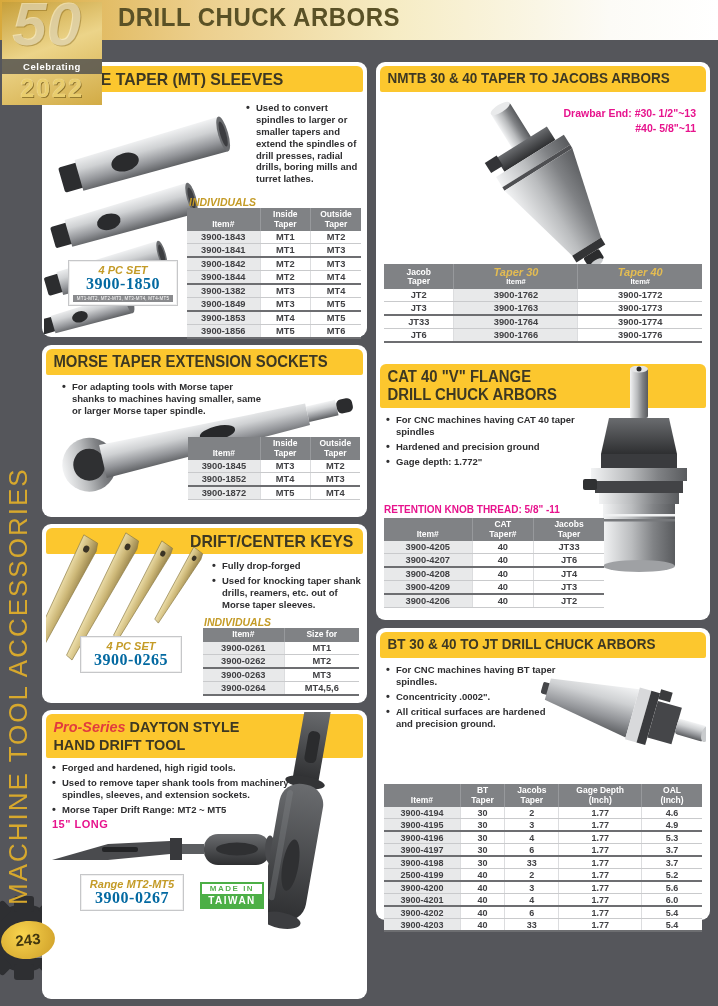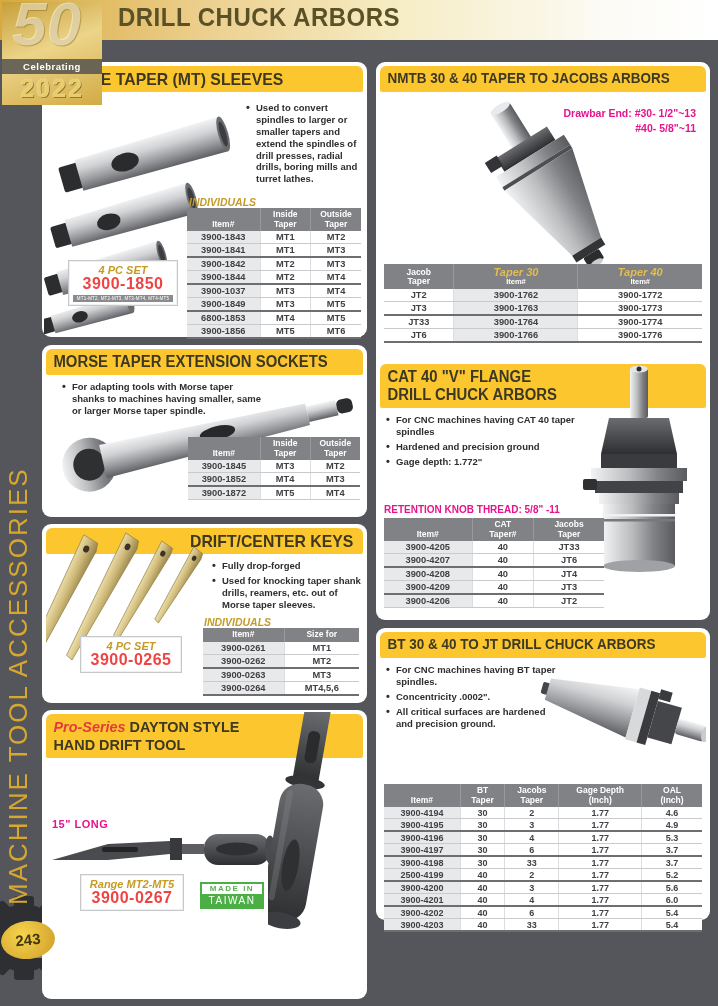--- a/index.html
+++ b/index.html
@@ -111,28 +111,28 @@
   .gold-lbl { display:block; color:#e3bc52; font-style:italic; font-size:11px; font-weight:bold; }
   .sub-lbl  { display:block; font-size:7.5px; }
   .bt-t td { font-size:9px; padding:.5px 2px; }
 
   
   .set-box {
     position:absolute; background:#fff; border:1px solid #c6c7c9; text-align:center;
     padding:3px 4px; box-shadow:0 0 0 1px #f0f0f0 inset;
   }
   .set-label { font-size:11px; }
-  .set-item  { font-size:16px; font-weight:bold; color:#ef4444; letter-spacing:.5px; line-height:1.05; }
+  .set-item  { font-size:16px; font-weight:bold; color:#0369a1; letter-spacing:.5px; line-height:1.05;font-family:Liberation Serif, serif; }
   .set-strip {
     margin-top:2px; background:#8a8b8e; color:#fff; font-size:4.5px; line-height:1.6;
     letter-spacing:.2px; white-space:nowrap; overflow:hidden;
   }
   .made-in { position:absolute; border:2px solid #4caf46; text-align:center; background:#fff; }
   .made-in .mi1 { display:block; font-size:8px; font-weight:bold; color:#58b150; letter-spacing:1.5px; line-height:1.2; }
-  .made-in .mi2 { display:block; font-size:10px; font-weight:normal; color:#fff; background:#4caf46; letter-spacing:1.5px; line-height:1.3; }
+  .made-in .mi2 { display:block; font-size:10px; font-weight:bold; color:#fff; background:#4caf46; letter-spacing:1.5px; line-height:1.3; }
 
   .img-wrap { position:absolute; }
 </style>
 </head>
 <body>
 
 <div id="page">
 
   <svg width="0" height="0" style="position:absolute">
     <defs>
@@ -254,31 +254,31 @@
             <td>3900-1842</td>
             <td>MT2</td>
             <td>MT3</td>
           </tr>
           <tr>
             <td>3900-1844</td>
             <td>MT2</td>
             <td>MT4</td>
           </tr>
           <tr>
-            <td>3900-1037</td>
+            <td>3900-1382</td>
             <td>MT3</td>
             <td>MT4</td>
           </tr>
           <tr>
             <td>3900-1849</td>
             <td>MT3</td>
             <td>MT5</td>
           </tr>
           <tr>
-            <td>6800-1853</td>
+            <td>3900-1853</td>
             <td>MT4</td>
             <td>MT5</td>
           </tr>
           <tr>
             <td>3900-1856</td>
             <td>MT5</td>
             <td>MT6</td>
           </tr>
         </tbody>
     </table>
@@ -401,20 +401,25 @@
     <div class="set-box" style="left:38px;top:112px;width:102px">
       <div class="gold-ital set-label">4 PC SET</div>
       <div class="set-item">3900-0265</div>
     </div>
   </div>
 
   <div class="panel" id="p-pro">
     <div class="band tall">
       <span class="band-title" style="font-size:15.5px"><span class="accent-red">Pro-Series</span><span> DAYTON STYLE</span><br><span>HAND DRIFT TOOL</span></span>
     </div>
+    <ul class="bullets" style="left:10px;top:52px;width:240px">
+      <li>Forged and hardened, high rigid tools.</li>
+      <li>Used to remove taper shank tools from machinery spindles, sleeves, and extension sockets.</li>
+      <li>Morse Taper Drift Range: MT2 ~ MT5</li>
+    </ul>
     <div class="magenta" style="position:absolute;left:10px;top:108px;font-size:11px;letter-spacing:.5px">15" LONG</div>
     <svg class="img-wrap" style="left:6px;top:118px" width="232" height="50" viewBox="0 0 232 50">
       <polygon points="4,32 60,16 122,13 122,26 60,32" fill="#4a4b4e"></polygon>
       <rect x="54" y="19" width="36" height="5" rx="2" fill="#232426"></rect>
       <rect x="122" y="10" width="12" height="22" fill="#38393c"></rect>
       <rect x="134" y="16" width="22" height="10" fill="#5c5e61"></rect>
       <rect x="156" y="6" width="66" height="31" rx="14" fill="url(#darkG)"></rect>
       <ellipse cx="189" cy="21" rx="21" ry="6.5" fill="#2f3032"></ellipse>
       <ellipse cx="222" cy="21.5" rx="5" ry="14" fill="#4a4b4e"></ellipse>
     </svg>

